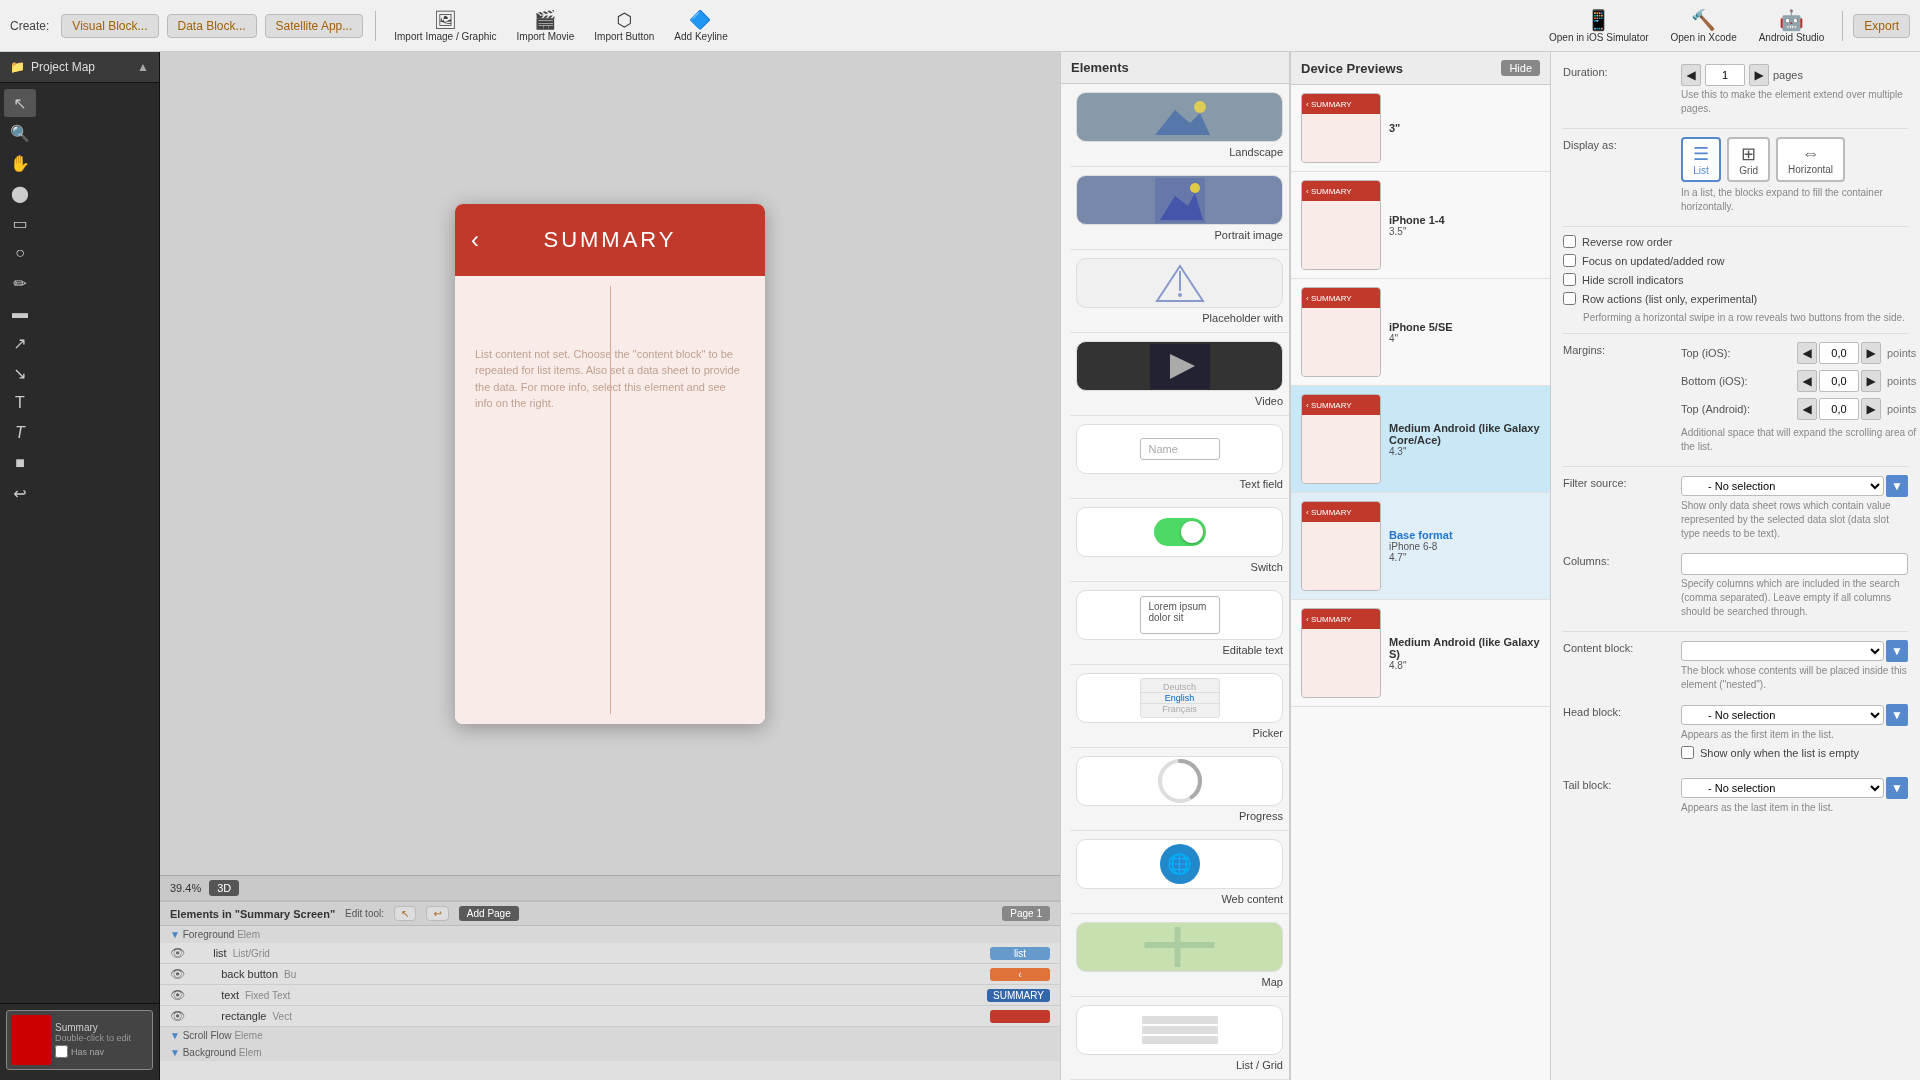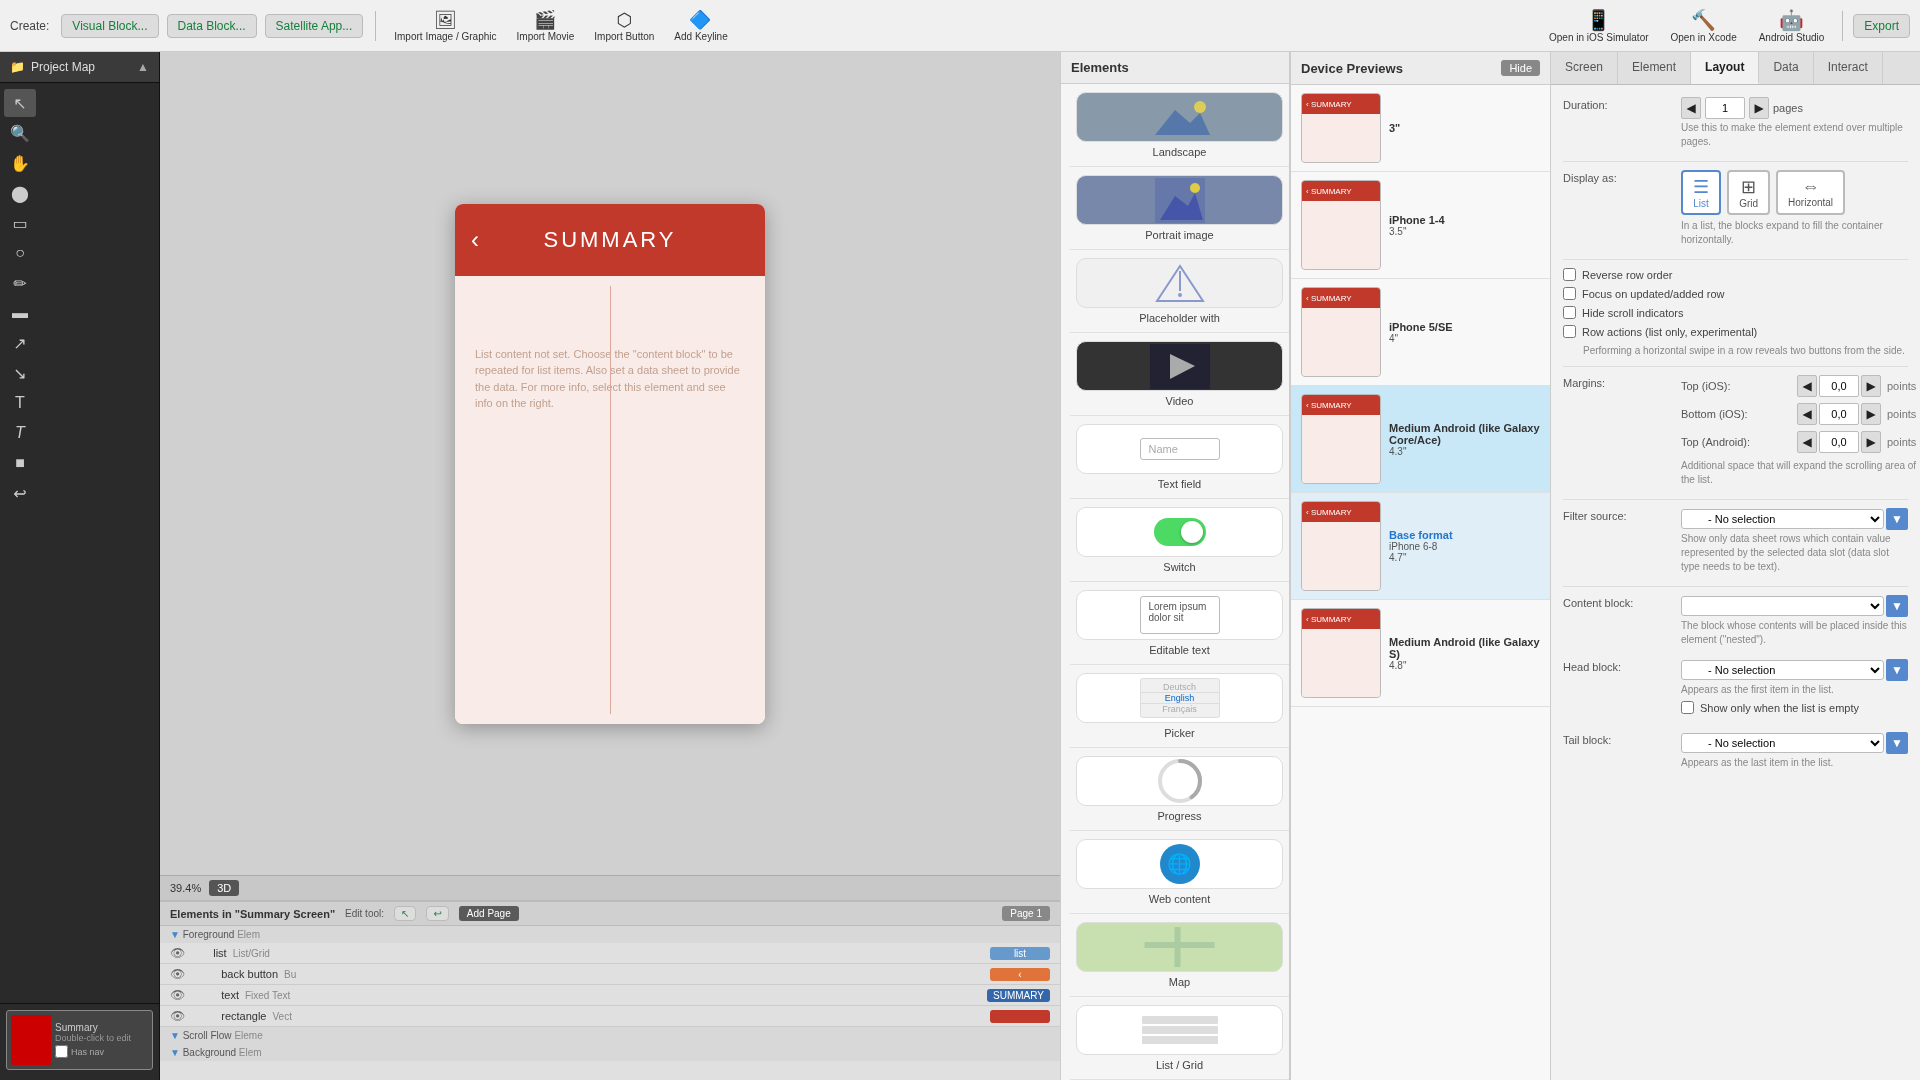--- a/index.html
+++ b/index.html
@@ -16,21 +16,21 @@
       gap: 8px;
     }
     .create-label { font-size: 12px; color: #444; margin-right: 4px; }
     .toolbar-btn {
       background: #ddd;
       border: 1px solid #bbb;
       border-radius: 4px;
       padding: 4px 10px;
       font-size: 12px;
       cursor: pointer;
-      color: #15803d;
+      color: #a16207;
     }
     .toolbar-sep { width: 1px; height: 30px; background: #bbb; margin: 0 4px; }
     .toolbar-icon-btn {
       display: flex; flex-direction: column; align-items: center;
       font-size: 10px; color: #333; cursor: pointer; padding: 2px 6px;
     }
     .toolbar-icon-btn .icon-shape { font-size: 18px; }
     .toolbar-right { margin-left: auto; display: flex; align-items: center; gap: 6px; }
     .toolbar-right-btn {
       display: flex; flex-direction: column; align-items: center;
@@ -229,21 +229,21 @@
       padding: 8px 10px;
       font-size: 13px;
       font-weight: bold;
       color: #333;
       border-bottom: 1px solid #ccc;
       background: #ececec;
     }
     .elem-browser-item {
       display: flex;
       flex-direction: column;
-      align-items: center;
+      align-items: flex-end;
       padding: 8px 6px;
       border-bottom: 1px solid #e0e0e0;
       cursor: pointer;
       gap: 4px;
       margin-left: 9px;
     }
     .elem-browser-preview {
       width: 100%; height: 50px;
       display: flex; align-items: center; justify-content: center;
       background: #fff;
@@ -746,27 +746,20 @@
         <div class="device-thumb-body"></div>
       </div>
       <div class="device-info">
         <div class="device-name">Medium Android (like Galaxy S)</div>
         <div>4.8"</div>
       </div>
     </div>
   </div>
 
   <div id="props-panel">
-    <div id="props-tabs">
-      <div class="props-tab">Screen</div>
-      <div class="props-tab">Element</div>
-      <div class="props-tab active">Layout</div>
-      <div class="props-tab">Data</div>
-      <div class="props-tab">Interact</div>
-    </div>
     <div id="props-content">
 
       <div class="prop-row">
         <span class="prop-label">Duration:</span>
         <div class="prop-value">
           <div style="display:flex;align-items:center;gap:4px;">
             <span class="stepper-btn">◀</span>
             <input class="stepper-val" type="text" value="1" style="">
             <span class="stepper-btn">▶</span>
             <span style="font-size:11px;color:#555;">pages</span>
@@ -864,20 +857,27 @@
           <div class="select-with-arrow">
             <select class="content-block-select">
               <option>- No selection</option>
             </select>
             <button class="select-arrow-btn">▼</button>
           </div>
           <div class="prop-desc">Show only data sheet rows which contain value represented by the selected data slot (data slot type needs to be text).</div>
         </div>
       </div>
 
+      <div class="prop-row">
+        <span class="prop-label">Columns:</span>
+        <div class="prop-value">
+          <input type="text" class="content-block-select" style="width: 100%; height: 22px;" value="">
+          <div class="prop-desc">Specify columns which are included in the search (comma separated). Leave empty if all columns should be searched through.</div>
+        </div>
+      </div>
 
       <hr class="prop-divider">
 
       <div class="prop-row">
         <span class="prop-label">Content block:</span>
         <div class="prop-value">
           <div class="select-with-arrow">
             <select class="content-block-select">
               <option></option>
             </select>

